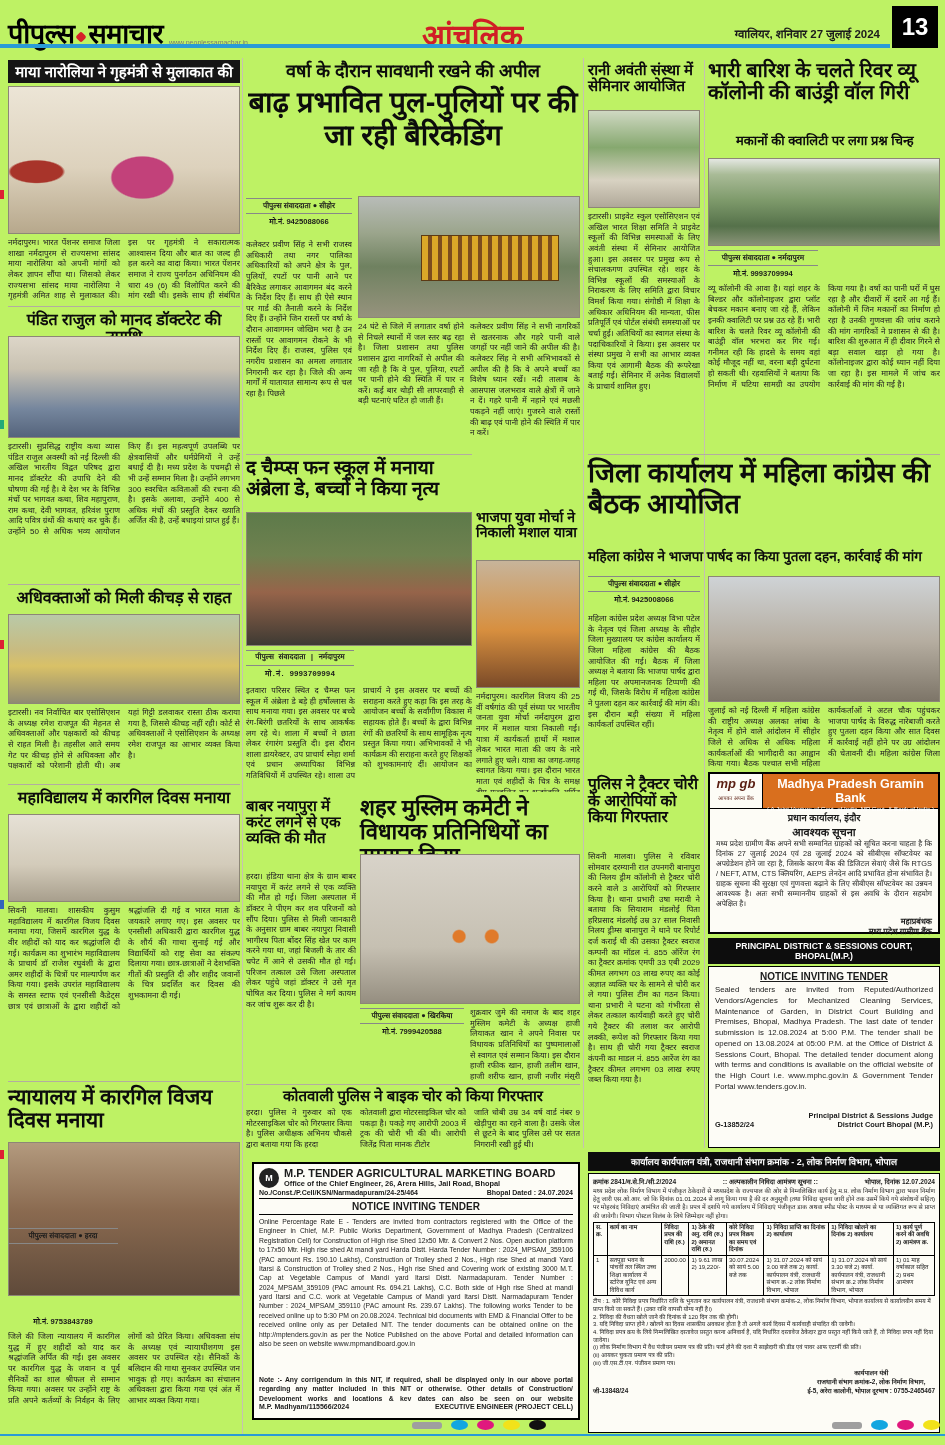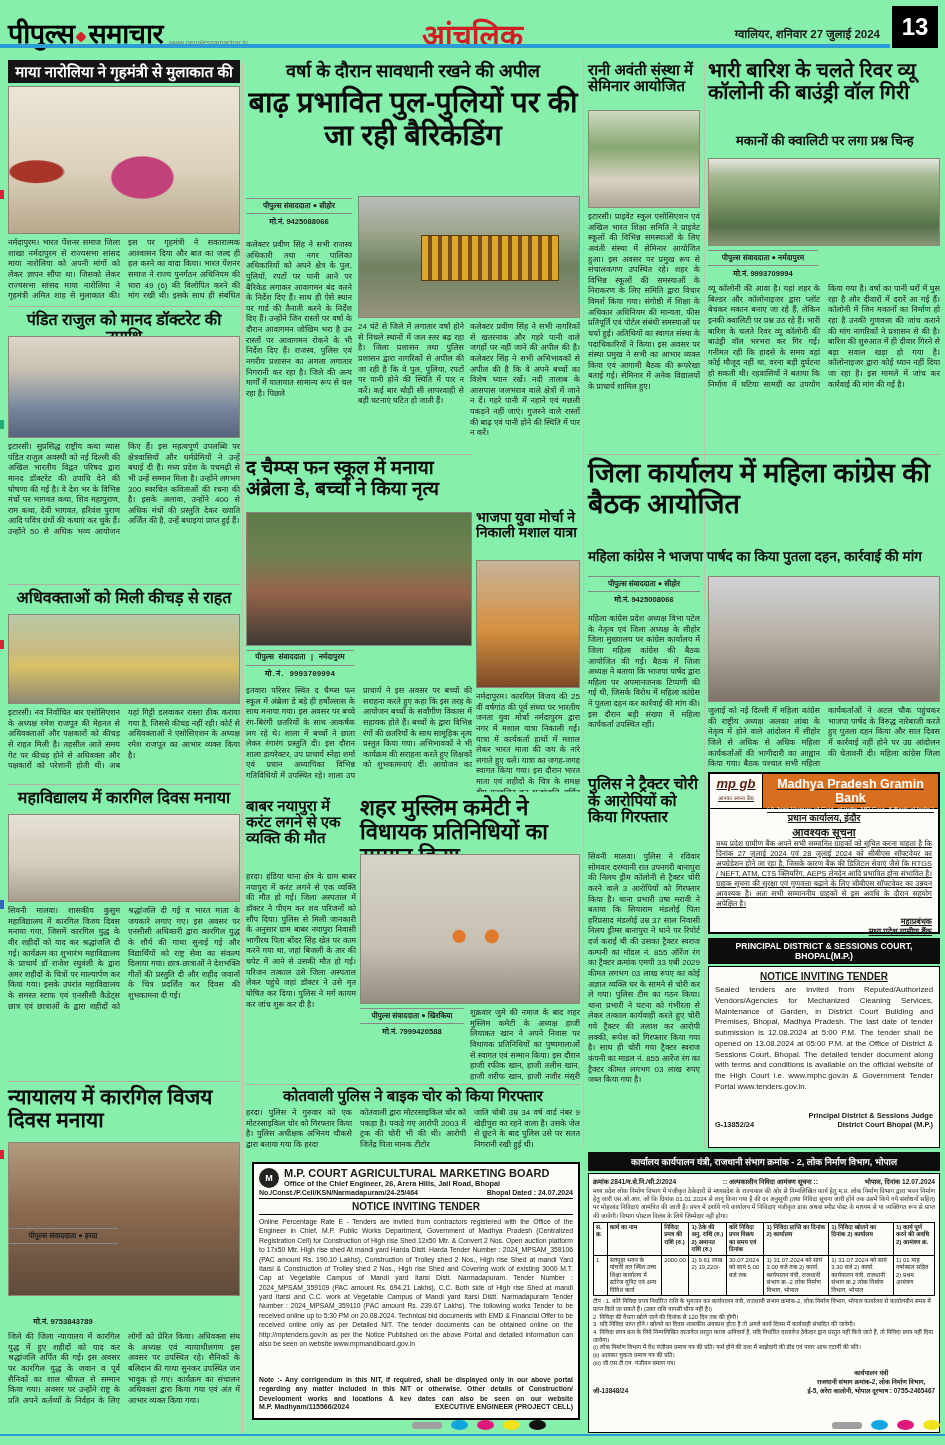--- a/index.html
+++ b/index.html
@@ -1,16 +1,16 @@
 <!DOCTYPE html>
 <html><head>
 <meta charset="utf-8">
 <style>
   html,body{margin:0;padding:0;background:#e8e8e4;}
-  .page{position:relative;width:945px;height:1445px;margin:0 auto;background:#86efac;
+  .page{position:relative;width:945px;height:1445px;margin:0 auto;background:#bef264;
         font-family:"Liberation Sans","DejaVu Sans",sans-serif;color:#1b1b1b;overflow:hidden;}
   .blk{position:absolute;box-sizing:border-box;}
   .hl{font-weight:bold;color:#0c0c0c;line-height:1.08;}
   .ctr{text-align:center;}
   .bodytxt{font-size:8px;line-height:1.33;text-align:justify;color:#222;}
   .c2{column-count:2;column-gap:8px;}
   .photo{border:1px solid #8d8677;}
   .byline{font-size:7.4px;font-weight:bold;text-align:center;border-top:1px solid #888;
           border-bottom:1px solid #888;padding:2px 1px;line-height:1.3;}
   .phone{font-size:7.6px;font-weight:bold;text-align:center;padding-top:2px;}
@@ -151,21 +151,21 @@
   </div>
 
   <div class="blk hl" style="left:476px;top:510px;width:104px;font-size:14px;">भाजपा युवा मोर्चा ने निकाली मशाल यात्रा</div>
   <div class="blk photo ph-mashal" style="left:476px;top:560px;width:104px;height:128px;"></div>
   <div class="blk bodytxt" style="left:476px;top:692px;width:104px;height:100px;overflow:hidden;">नर्मदापुरम। कारगिल विजय की 25 वीं वर्षगांठ की पूर्व संध्या पर भारतीय जनता युवा मोर्चा नर्मदापुरम द्वारा नगर में मशाल यात्रा निकाली गई। यात्रा में कार्यकर्ता हाथों में मशाल लेकर भारत माता की जय के नारे लगाते हुए चले। यात्रा का जगह-जगह स्वागत किया गया। इस दौरान भारत माता एवं शहीदों के चित्र के समक्ष दीप प्रज्वलित कर श्रद्धांजलि अर्पित की गई। अमर शहीदों की स्मृति में आयोजित यात्रा का समापन विजय स्तम्भ पर माल्यार्पण के साथ हुआ। 26 जुलाई को कार्यक्रम होंगे।</div>
 
   <div class="blk adbox" style="left:252px;top:1162px;width:328px;height:258px;padding:3px 5px;">
     <div style="display:flex;align-items:center;gap:5px;">
       <div style="width:20px;height:20px;border-radius:50%;background:#222;color:#fff;font-size:9px;font-weight:bold;text-align:center;line-height:20px;flex:none;">M</div>
       <div style="flex:1;">
-        <div style="font-size:11px;font-weight:bold;">M.P. COURT AGRICULTURAL MARKETING BOARD</div>
+        <div style="font-size:11px;font-weight:bold;">M.P. TENDER AGRICULTURAL MARKETING BOARD</div>
         <div style="font-size:7.4px;font-weight:bold;">Office of the Chief Engineer, 26, Arera Hills, Jail Road, Bhopal</div>
       </div>
     </div>
     <div style="display:flex;justify-content:space-between;font-size:7px;font-weight:bold;margin-top:1px;">
       <span>No./Const./P.Cell/KSN/Narmadapuram/24-25/464</span>
       <span>Bhopal Dated : 24.07.2024</span>
     </div>
     <div class="nit" style="font-size:10px;margin:2px 0;">NOTICE INVITING TENDER</div>
     <div class="tinyp" style="height:158px;overflow:hidden;">Online Percentage Rate E - Tenders are invited from contractors registered with the Office of the Engineer in Chief, M.P. Public Works Department, Government of Madhya Pradesh (Centralized Registration Cell) for Construction of High rise Shed 12x50 Mtr. &amp; Convert 2 Nos. Open auction platform to 17x50 Mtr. High rise shed At mandi yard Harda Distt. Harda Tender Number : 2024_MPSAM_359106 (PAC amount Rs. 190.10 Lakhs), Construction of Trolley shed 2 Nos., High rise Shed at mandi Yard Itarsi &amp; Construction of Trolley shed 2 Nos., High rise Shed and Covering work of existing 3000 M.T. Cap at Vegetable Campus of Mandi yard Itarsi Distt. Narmadapuram. Tender Number : 2024_MPSAM_359109 (PAC amount Rs. 694.21 Lakhs), C.C. Both side of High rise Shed at mandi yard Itarsi and C.C. work at Vegetable Campus of Mandi yard Itarsi Distt. Narmadapuram Tender Number : 2024_MPSAM_359110 (PAC amount Rs. 239.67 Lakhs). The following works Tender to be received online up to 5:30 PM on 20.08.2024. Technical bid documents with EMD &amp; Financial Offer to be received online only as per Detailed NIT. The tender documents can be obtained online on the http://mptenders.gov.in as per the Notice Published on the above Portal and detailed information can also be seen on website www.mpmandiboard.gov.in</div>
     <div class="tinyp" style="font-weight:bold;height:26px;overflow:hidden;">Note :- Any corrigendum in this NIT, if required, shall be displayed only in our above portal regarding any matter included in this NIT or otherwise. Other details of Construction/ Development works and locations &amp; key dates can also be seen on our website www.mpmandiboard.gov.in</div>
@@ -195,21 +195,21 @@
     <div class="byline">पीपुल्स संवाददाता ● सीहोर</div>
     <div class="phone">मो.नं. 9425008066</div>
   </div>
   <div class="blk photo ph-congress" style="left:708px;top:576px;width:232px;height:126px;"></div>
   <div class="blk bodytxt" style="left:588px;top:614px;width:112px;height:156px;overflow:hidden;">महिला कांग्रेस प्रदेश अध्यक्ष विभा पटेल के नेतृत्व एवं जिला अध्यक्ष के सीहोर जिला मुख्यालय पर कांग्रेस कार्यालय में जिला महिला कांग्रेस की बैठक आयोजित की गई। बैठक में जिला अध्यक्ष ने बताया कि भाजपा पार्षद द्वारा महिला पर अपमानजनक टिप्पणी की गई थी, जिसके विरोध में महिला कांग्रेस ने पुतला दहन कर कार्रवाई की मांग की। इस दौरान बड़ी संख्या में महिला कार्यकर्ता उपस्थित रहीं।</div>
   <div class="blk bodytxt c2" style="left:708px;top:706px;width:232px;height:64px;overflow:hidden;">जुलाई को नई दिल्ली में महिला कांग्रेस की राष्ट्रीय अध्यक्ष अलका लांबा के नेतृत्व में होने वाले आंदोलन में सीहोर जिले से अधिक से अधिक महिला कार्यकर्ताओं की भागीदारी का आह्वान किया गया। बैठक पश्चात सभी महिला कार्यकर्ताओं ने अटल चौक पहुंचकर भाजपा पार्षद के विरुद्ध नारेबाजी करते हुए पुतला दहन किया और सात दिवस में कार्रवाई नहीं होने पर उग्र आंदोलन की चेतावनी दी। महिला कांग्रेस जिला अध्यक्ष ने कहा कि महिलाओं के अपमान पर कांग्रेस चुप नहीं बैठेगी।</div>
 
   <div class="blk hl" style="left:588px;top:776px;width:112px;font-size:15.5px;">पुलिस ने ट्रैक्टर चोरी के आरोपियों को किया गिरफ्तार</div>
   <div class="blk bodytxt" style="left:588px;top:852px;width:112px;height:296px;overflow:hidden;">सिवनी मालवा। पुलिस ने रविवार सोमवार दरम्यानी रात उपनगरी बानापुरा की निलय ड्रीम कॉलोनी से ट्रैक्टर चोरी करने वाले 3 आरोपियों को गिरफ्तार किया है। थाना प्रभारी उषा मरावी ने बताया कि सियाराम मंडलोई पिता हरिप्रसाद मंडलोई उम्र 37 साल निवासी निलय ड्रीम्स बानापुरा ने थाने पर रिपोर्ट दर्ज कराई थी की उसका ट्रैक्टर स्वराज कम्पनी का मॉडल नं. 855 ऑरेंज रंग का ट्रैक्टर क्रमांक एमपी 33 एबी 2029 कीमत लगभग 03 लाख रुपए का कोई अज्ञात व्यक्ति घर के सामने से चोरी कर ले गया। पुलिस टीम का गठन किया। थाना प्रभारी ने घटना को गंभीरता से लेकर तत्काल कार्यवाही करते हुए चोरी गये ट्रैक्टर की तलाश कर आरोपी लक्की, रूपेश को गिरफ्तार किया गया है। साथ ही चोरी गया ट्रैक्टर स्वराज कंपनी का माडल नं. 855 आरेंज रंग का ट्रैक्टर कीमत लगभग 03 लाख रुपए जब्त किया गया है।</div>
 
-  <div class="blk adbox" style="left:708px;top:772px;width:232px;height:162px;padding:0;text-decoration:underline;">
+  <div class="blk adbox" style="left:708px;top:772px;width:232px;height:162px;padding:0;">
     <div style="display:flex;height:34px;border-bottom:1px solid #000;">
       <div style="width:52px;border-right:1px solid #000;text-align:center;flex:none;">
         <div style="font-size:13px;font-weight:bold;color:#5a1f12;font-style:italic;line-height:20px;">mp gb</div>
         <div style="font-size:5.4px;color:#5a1f12;">आपका अपना बैंक</div>
       </div>
       <div class="bank-band" style="flex:1;text-align:center;padding-top:3px;">
         <div style="font-size:12.5px;">Madhya Pradesh Gramin Bank</div>
         <div style="font-size:6.2px;font-weight:normal;">( A Joint Venture of Govt. of India, MP Govt. &amp; Bank of India )</div>
       </div>
     </div>

